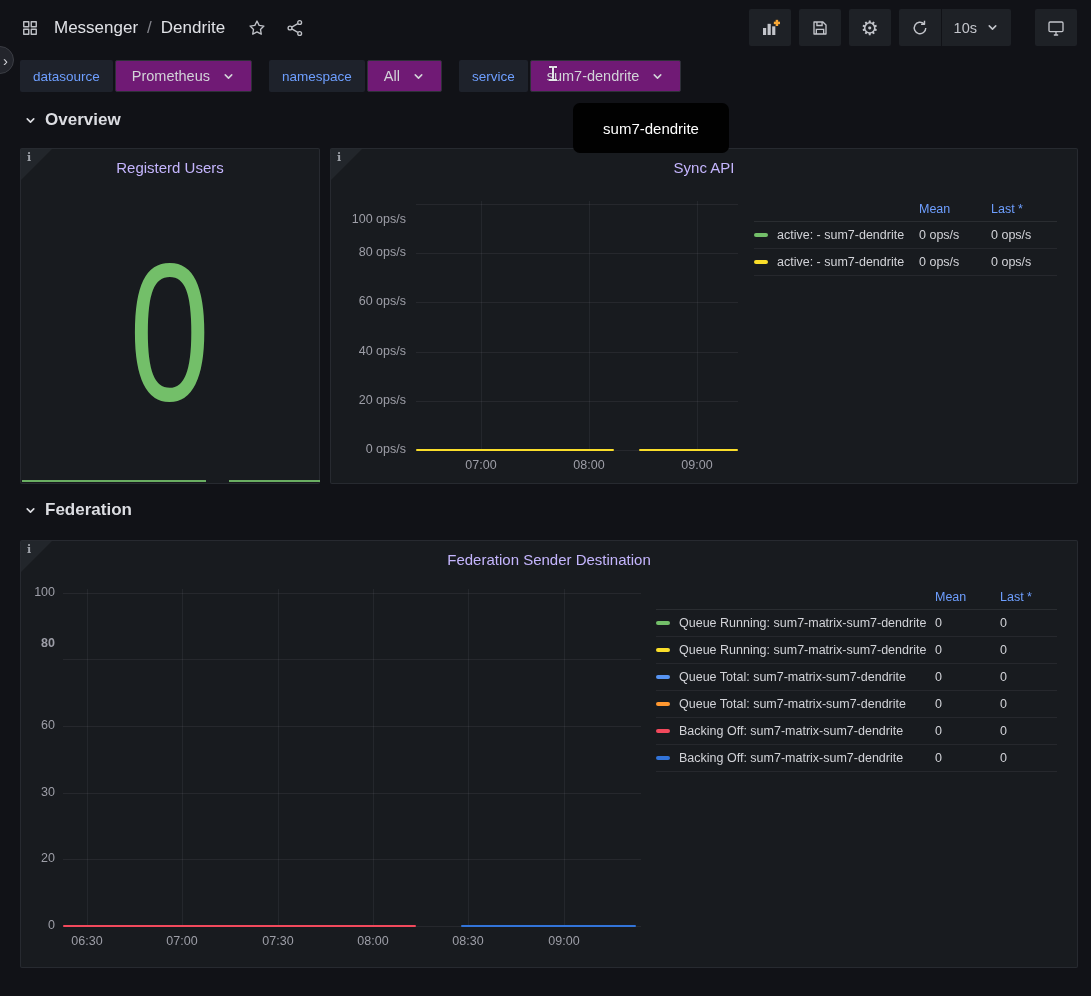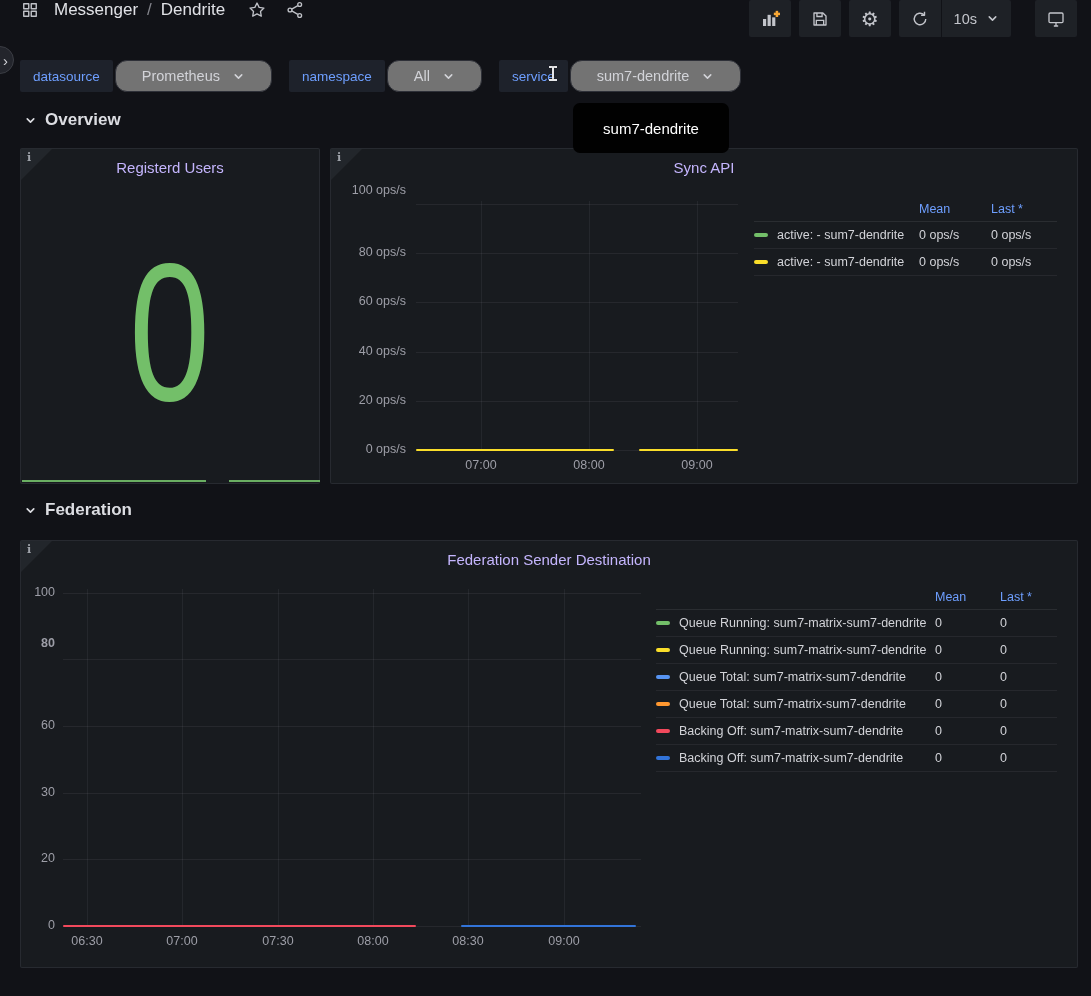--- a/index.html
+++ b/index.html
@@ -1,21 +1,21 @@
 <!DOCTYPE html>
 <html><head>
 <meta charset="utf-8">
 <style>
   * { box-sizing: border-box; margin: 0; padding: 0; }
   html,body { background:#0c0d12; }
   body { font-family:"Liberation Sans", sans-serif; }
   .screen { position:relative; width:1091px; height:996px; background:#111217; overflow:hidden; color:#d2d3d8; }
 
   
-  .topnav { position:absolute; top:0; left:0; width:100%; height:55px; display:flex; align-items:flex-start; padding:0 14px 0 20px; }
+  .topnav { position:absolute; top:0; left:0; width:100%; height:55px; display:flex; align-items:center; padding:0 14px 0 20px; }
   .ic { width:20px; height:20px; display:block; }
   .nav-iconbtn { background:none; border:none; color:#bfc1c7; cursor:pointer; display:flex; align-items:center; padding:0; margin-right:6px; }
   .breadcrumb { display:flex; align-items:center; margin:0 10px 0 8px; font-size:17px; }
   .bc-item { color:#e0e1e6; font-weight:500; cursor:pointer; }
   .bc-sep { color:#83848b; margin:0 9px; font-weight:400; }
   .star-btn, .share-btn { margin-left:12px; }
   .nav-right { margin-left:auto; display:flex; align-items:center; gap:8px; }
   .tbtn { height:37px; background:#1e2126; border:none; border-radius:2px; color:#c3c5cb; display:flex; align-items:center; gap:9px; padding:0 12px; font-size:14.5px; font-family:inherit; cursor:pointer; }
   .icon-only { width:42px; justify-content:center; padding:0; }
   .btn-group { display:flex; gap:1px; }
@@ -25,21 +25,21 @@
   .gear { font-size:20px; line-height:1; color:#c3c5cb; }
   .caret { width:13px; height:13px; }
 
   
   .menu-handle { position:absolute; left:-14px; top:46px; width:28px; height:28px; border-radius:50%; background:#23252c; border:1px solid #3b3d44; color:#d2d3d8; z-index:15; cursor:pointer; font-size:15px; line-height:1; text-align:right; padding-right:5px; }
 
   
   .vars { position:absolute; top:60px; left:20px; display:flex; gap:17px; }
   .var-group { display:flex; gap:2px; align-items:stretch; }
   .var-label { height:32px; display:flex; align-items:center; padding:0 13px; background:#1e222b; color:#6e9fff; font-size:13.5px; font-weight:500; border-radius:2px; }
-  .var-value { height:32px; display:flex; align-items:center; gap:12px; padding:0 26px; background:#737373; border:1px solid #2e3038; border-radius:12px; color:#d2d3d8; font-size:14.5px; font-family:inherit; cursor:pointer; }
+  .var-value { height:32px; display:flex; align-items:center; gap:12px; padding:0 16px; background:#701a75; border:1px solid #2e3038; border-radius:2px; color:#d2d3d8; font-size:14.5px; font-family:inherit; cursor:pointer; }
   .ibeam { position:absolute; left:549px; top:66px; width:8px; height:15px; z-index:16; }
   .ibeam::before, .ibeam::after { content:""; position:absolute; left:0; width:8px; height:2px; background:#e6e7ea; box-shadow:0 0 1px #000; }
   .ibeam::before { top:0; } .ibeam::after { bottom:0; }
   .ibeam i { position:absolute; left:3px; top:1px; bottom:1px; width:2px; background:#e6e7ea; box-shadow:0 0 1px #000; }
 
   
   .tooltip { position:absolute; left:573px; top:103px; width:156px; height:50px; background:#010101; border-radius:7px; display:flex; align-items:center; justify-content:center; color:#fff; font-size:15px; z-index:30; }
 
   
   .section-hd { position:absolute; left:24px; display:flex; align-items:center; gap:8px; color:#dcdde2; font-size:17px; font-weight:700; cursor:pointer; }
@@ -211,21 +211,21 @@
     <div class="spark" style="left: 1px; width: 184px; background-color: rgb(115, 191, 105);"></div>
     <div class="spark" style="left: 208px; width: 91px; background-color: rgb(115, 191, 105);"></div>
   </section>
 
   <section class="panel" style="left:330px; top:148px; width:748px; height:336px;">
     <div class="info-corner">
       <span class="info-i">i</span>
     </div>
     <h2 class="panel-title">Sync API</h2>
 
-    <div class="ytick" style="left:8px; width:67px; top:34px;">100 ops/s</div>
+    <div class="ytick" style="left:8px; width:67px; top:63px;">100 ops/s</div>
     <div class="ytick" style="left:8px; width:67px; top:96px;">80 ops/s</div>
     <div class="ytick" style="left:8px; width:67px; top:145px;">60 ops/s</div>
     <div class="ytick" style="left:8px; width:67px; top:195px;">40 ops/s</div>
     <div class="ytick" style="left:8px; width:67px; top:244px;">20 ops/s</div>
     <div class="ytick" style="left:8px; width:67px; top:293px;">0 ops/s</div>
 
     <div class="hgrid" style="left:85px; width:322px; top:55px;"></div>
     <div class="hgrid" style="left:85px; width:322px; top:104px;"></div>
     <div class="hgrid" style="left:85px; width:322px; top:153px;"></div>
     <div class="hgrid" style="left:85px; width:322px; top:203px;"></div>

